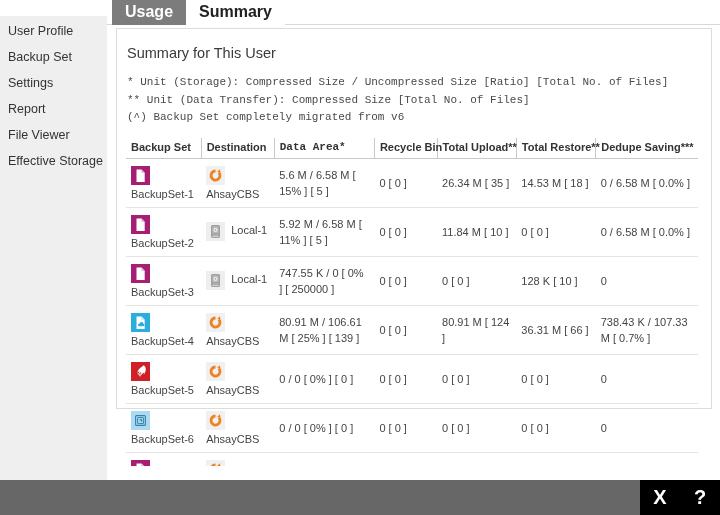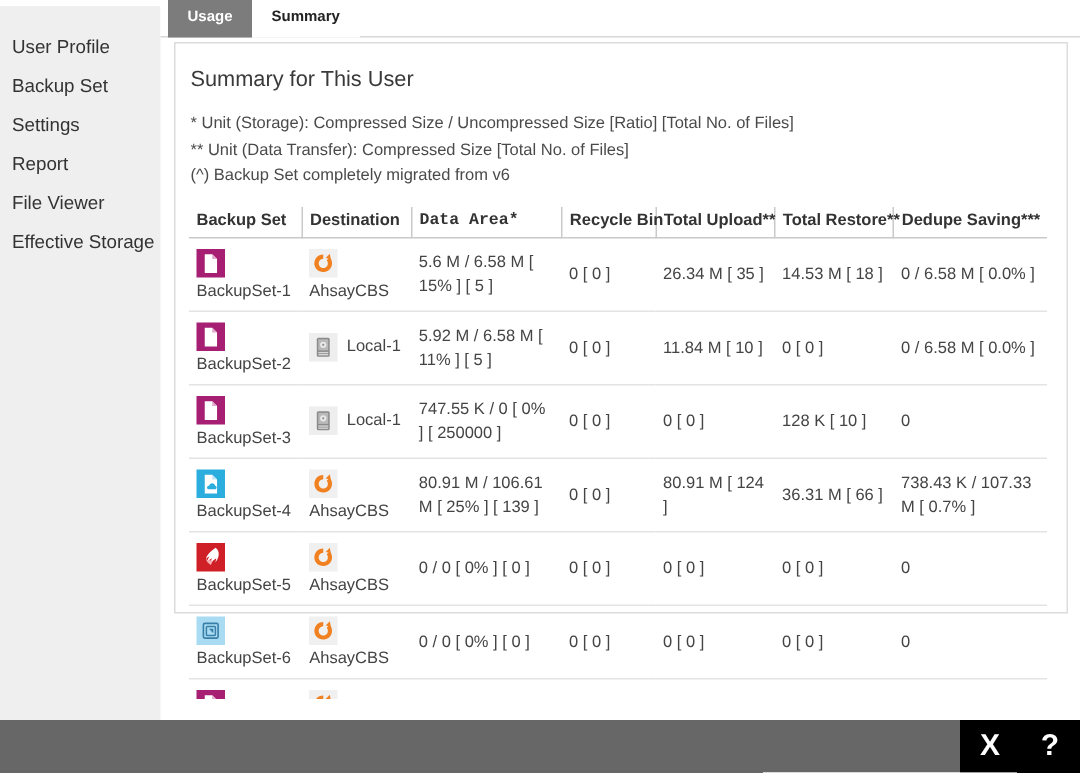--- a/index.html
+++ b/index.html
@@ -6,44 +6,44 @@
   html, body {
     width: 720px; height: 515px;
     font-family: "Liberation Sans", sans-serif;
     background: #ffffff;
     overflow: hidden;
   }
   #app { position: relative; width: 720px; height: 515px; background: #fff; }
 
   
   #sidebar {
-    position: absolute; left: 0; top: 4px;
+    position: absolute; left: 0; top: 16px;
     width: 107px; height: 466px;
     background: #efefef;
-    padding-top: 14px;
+    padding-top: 2px;
   }
   .side-item {
     height: 26px; line-height: 26px;
     padding-left: 8px;
     font-size: 12.5px; color: #333;
     white-space: nowrap;
     margin-bottom: 0px;
   }
   .side-item.active { background: #2b2b2b; color: #ffffff; }
 
   
   #tabbar {
     position: absolute; left: 107px; top: 0;
     width: 613px; height: 25px;
     background: #ffffff;
     border-bottom: 1px solid #d8d8d8;
   }
   .tab {
     float: left; height: 25px; line-height: 24px;
-    font-size: 10px; font-weight: bold;
+    font-size: 16px; font-weight: bold;
     padding: 0 13px; color: #333;
   }
   .tab.inactive { background: #7c7c7c; color: #ffffff; margin-left: 5px; }
   .tab.active { background: #ffffff; color: #222; }
 
   
   #panel {
     position: absolute; left: 116px; top: 28px;
     width: 596px; height: 381px;
     background: #ffffff;
@@ -52,21 +52,21 @@
   }
   #page-title {
     font-size: 14.5px; color: #3a3a3a;
     margin: 2px 0 13px 1px;
   }
   .note {
     font-size: 11px; color: #4a4a4a;
     line-height: 17.5px; margin-left: 1px;
     white-space: nowrap;
   }
-  #notes { margin-bottom: 11px; }
+  #notes { margin-bottom: 11px; font-family: Liberation Mono, monospace; }
 
   
   table#stats { border-collapse: collapse; width: 572px; table-layout: fixed; }
   table#stats th {
     font-size: 11px; font-weight: bold; color: #333;
     text-align: left; padding: 3px 5px 5px 5px;
     border-bottom: 1px solid #c9c9c9;
     border-right: 1px solid #c9c9c9;
     white-space: nowrap;
   }

